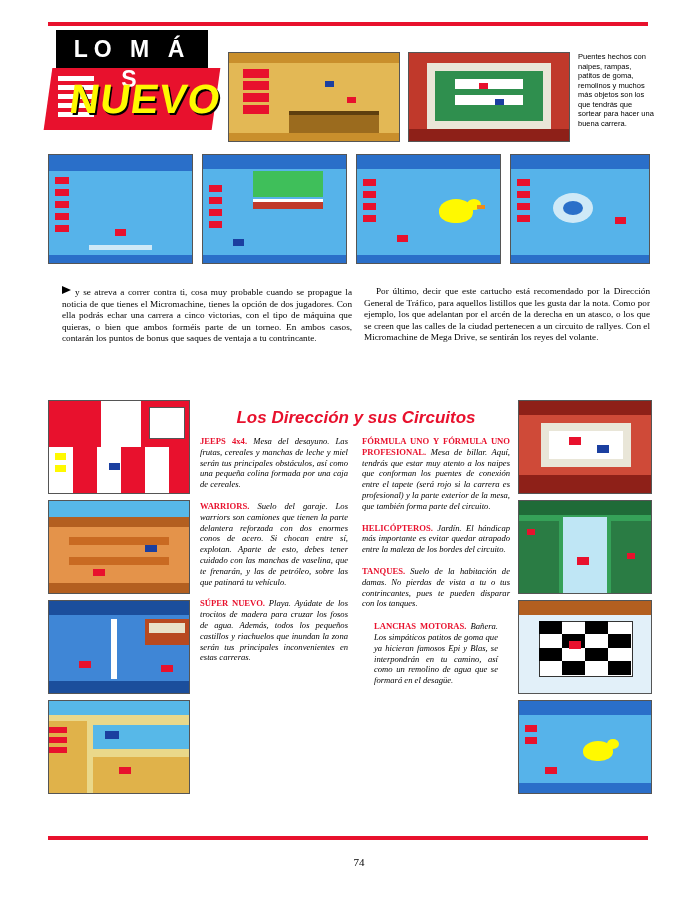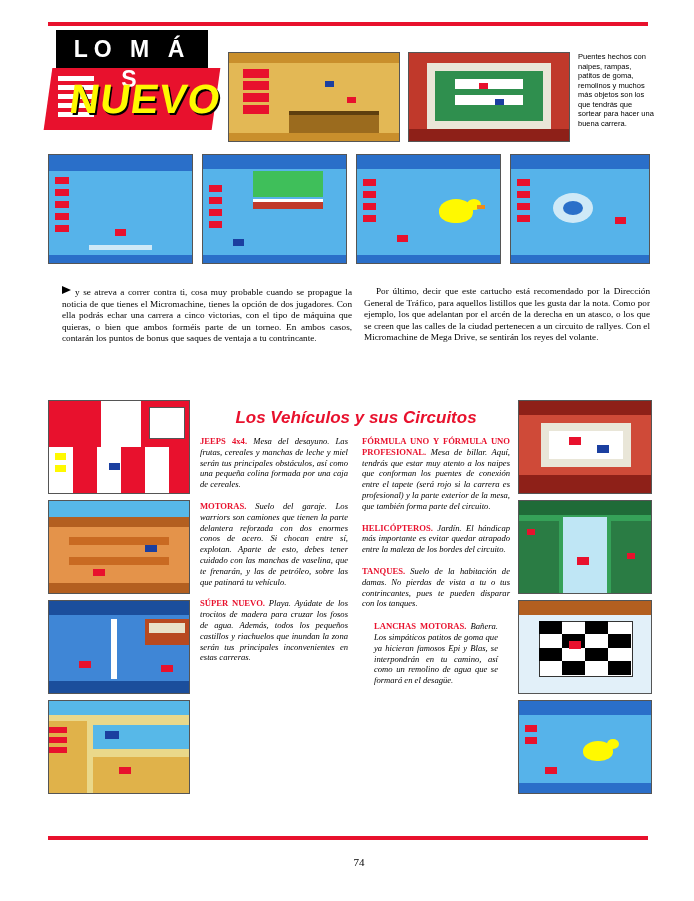--- a/index.html
+++ b/index.html
@@ -148,21 +148,21 @@
     <div class="px" style="left:104px;top:62px;width:11px;height:7px;background:#e8112d;"></div>
     <div class="px" style="left:0;top:100px;width:138px;height:8px;background:#2a6fc9;"></div>
   </div>
 
   <div class="bodytext" style="left:62px;top:286px;width:290px;">
     <span class="arrow"></span><span>y se atreva a correr contra ti, cosa muy probable cuando se propague la noticia de que tienes el Micromachine, tienes la opción de dos jugadores. Con ella podrás echar una carrera a cinco victorias, con el tipo de máquina que quieras, o bien que ambos forméis parte de un torneo. En ambos casos, contarán los puntos de bonus que saques de ventaja a tu contrincante.</span>
   </div>
 
   <div class="bodytext" style="left:364px;top:286px;width:286px;text-indent:12px;">Por último, decir que este cartucho está recomendado por la Dirección General de Tráfico, para aquellos listillos que les gusta dar la nota. Como por ejemplo, los que adelantan por el arcén de la derecha en un atasco, o los que se creen que las calles de la ciudad pertenecen a un circuito de rallyes. Con el Micromachine de Mega Drive, se sentirán los reyes del volante.</div>
 
-  <div class="sec-title">Los Vehículos y sus Circuitos</div>
+  <div class="sec-title">Los Dirección y sus Circuitos</div>
 
   <div class="shot" style="left:48px;top:400px;width:140px;height:92px;background:#cfe4f2;">
     <div class="px" style="left:0;top:0;width:140px;height:92px;background:#d8ecf7;"></div>
     <div class="px" style="left:0;top:0;width:52px;height:46px;background:#e8112d;"></div>
     <div class="px" style="left:52px;top:0;width:40px;height:46px;background:#ffffff;"></div>
     <div class="px" style="left:92px;top:0;width:48px;height:46px;background:#e8112d;"></div>
     <div class="px" style="left:100px;top:6px;width:34px;height:30px;background:#ffffff;border:1px solid #555;"></div>
     <div class="px" style="left:0;top:46px;width:24px;height:46px;background:#ffffff;"></div>
     <div class="px" style="left:24px;top:46px;width:24px;height:46px;background:#e8112d;"></div>
     <div class="px" style="left:48px;top:46px;width:24px;height:46px;background:#ffffff;"></div>
@@ -254,21 +254,21 @@
     <div class="px" style="left:6px;top:36px;width:12px;height:7px;background:#e8112d;"></div>
     <div class="px" style="left:26px;top:66px;width:12px;height:7px;background:#e8112d;"></div>
     <div class="px" style="left:0;top:82px;width:132px;height:10px;background:#2a6fc9;"></div>
   </div>
 
   <div class="vcol" style="left:200px;top:436px;width:148px;">
     <p style="margin:0 0 11px 0;">
       <span class="vname">JEEPS 4x4.</span><span class="vbody"> Mesa del desayuno. Las frutas, cereales y manchas de leche y miel serán tus principales obstáculos, así como una pequeña colina formada por una caja de cereales.</span>
     </p>
     <p style="margin:0 0 11px 0;">
-      <span class="vname">MOTORAS.</span><span class="vbody"> Suelo del garaje. Los warriors son camiones que tienen la parte delantera reforzada con dos enormes conos de acero. Si chocan entre sí, explotan. Aparte de esto, debes tener cuidado con las manchas de vaselina, que te frenarán, y las de petróleo, sobre las que patinará tu vehículo.</span>
+      <span class="vname">WARRIORS.</span><span class="vbody"> Suelo del garaje. Los warriors son camiones que tienen la parte delantera reforzada con dos enormes conos de acero. Si chocan entre sí, explotan. Aparte de esto, debes tener cuidado con las manchas de vaselina, que te frenarán, y las de petróleo, sobre las que patinará tu vehículo.</span>
     </p>
     <p style="margin:0;">
       <span class="vname">SÚPER NUEVO.</span><span class="vbody"> Playa. Ayúdate de los trocitos de madera para cruzar los fosos de agua. Además, todos los pequeños castillos y riachuelos que inundan la zona serán tus principales inconvenientes en estas carreras.</span>
     </p>
   </div>
 
   <div class="vcol" style="left:362px;top:436px;width:148px;">
     <p style="margin:0 0 11px 0;">
       <span class="vname">FÓRMULA UNO Y FÓRMULA UNO PROFESIONAL.</span><span class="vbody"> Mesa de billar. Aquí, tendrás que estar muy atento a los naipes que conforman los puentes de conexión entre el tapete (será rojo si la carrera es profesional) y la parte exterior de la mesa, que también forma parte del circuito.</span>
     </p>

